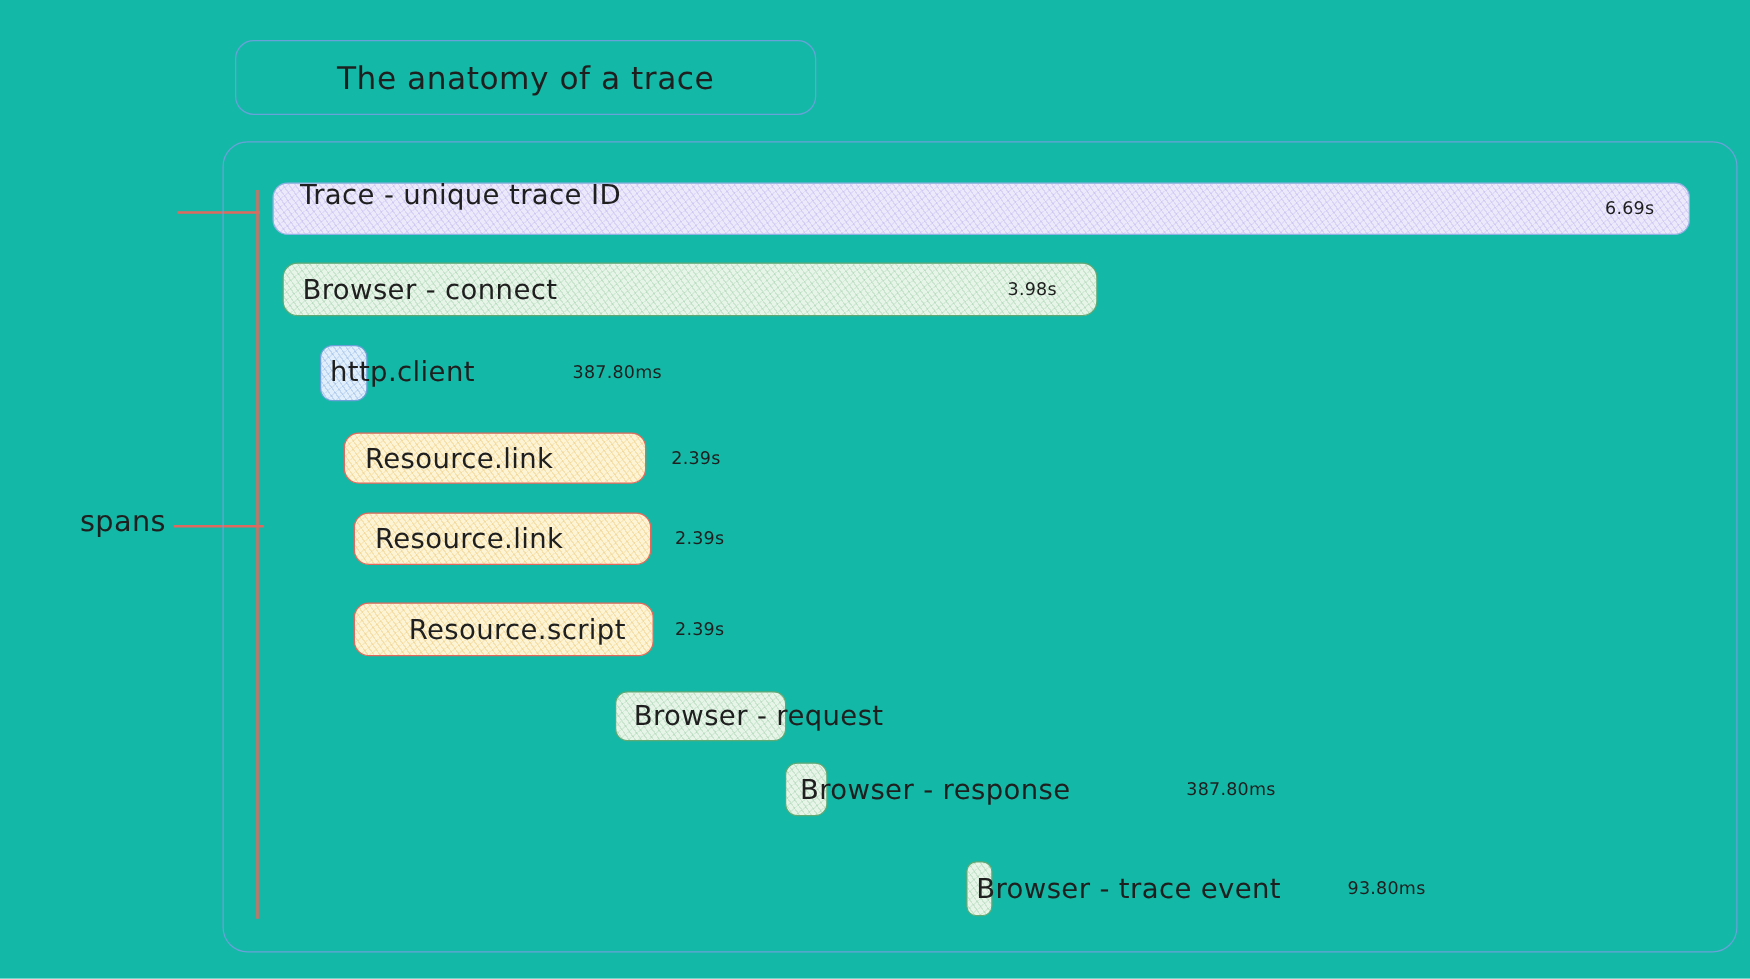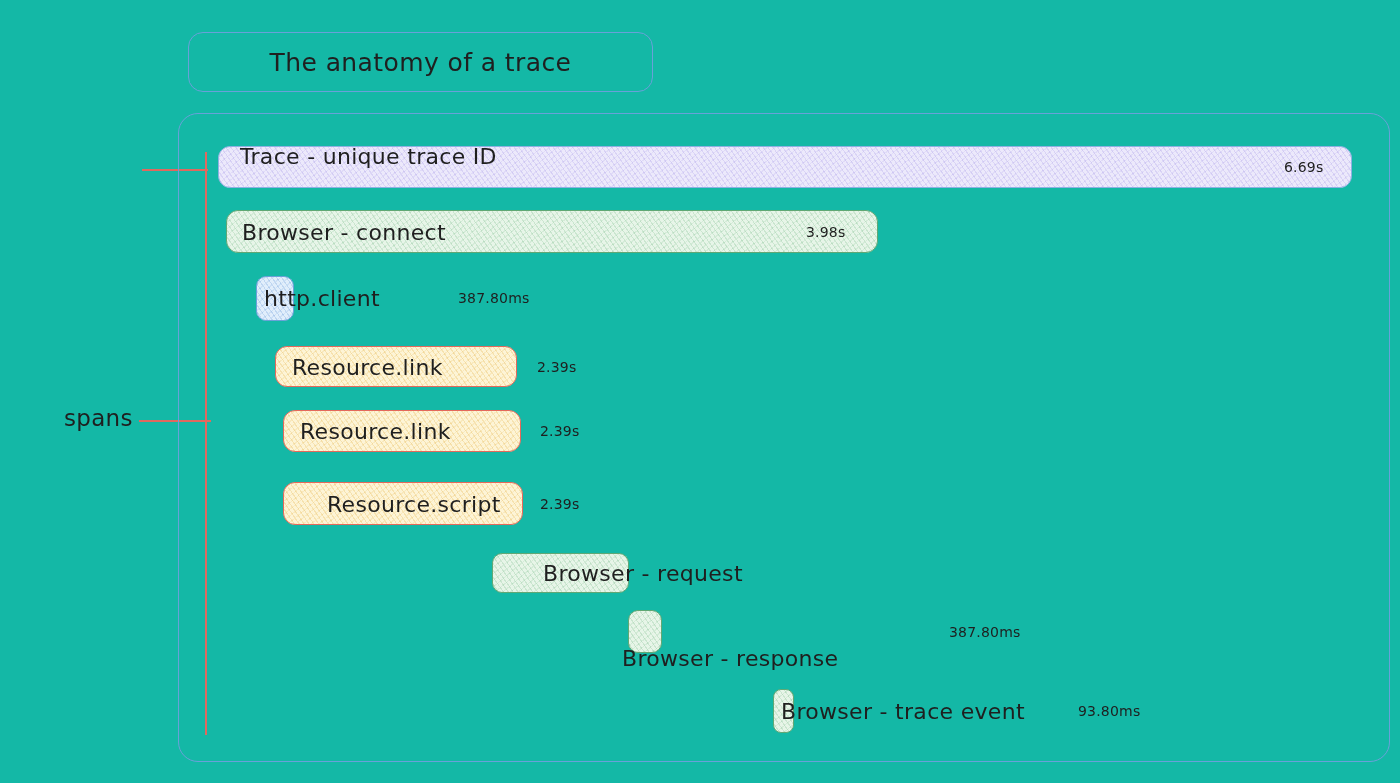--- a/index.html
+++ b/index.html
@@ -71,24 +71,24 @@
   .l-res1{left:292px;top:355px;}
   .d-res1{left:537px;top:359px;}
   .b-res2{left:283px;top:410px;width:238px;height:42px;}
   .l-res2{left:300px;top:419px;}
   .d-res2{left:540px;top:423px;}
   .b-res3{left:283px;top:482px;width:240px;height:43px;}
   .l-res3{left:299px;top:492px;margin-left:28px;}
   .d-res3{left:540px;top:496px;}
   
   .b-req{left:492px;top:553px;width:137px;height:40px;border-radius:10px;}
-  .l-req{left:507px;top:561px;margin-left:36px;}
+  .l-req{left:507px;top:561px;}
   
   .b-resp{left:628px;top:610px;width:34px;height:43px;border-radius:10px;}
-  .l-resp{left:622px;top:620px;margin-top:26px;}
+  .l-resp{left:640px;top:620px;}
   .d-resp{left:949px;top:624px;}
   
   .b-load{left:773px;top:689px;width:21px;height:44px;border-radius:8px;}
   .l-load{left:781px;top:699px;}
   .d-load{left:1078px;top:703px;text-align:center;}
 </style>
 </head>
 <body>
 
 <div class="stage">

